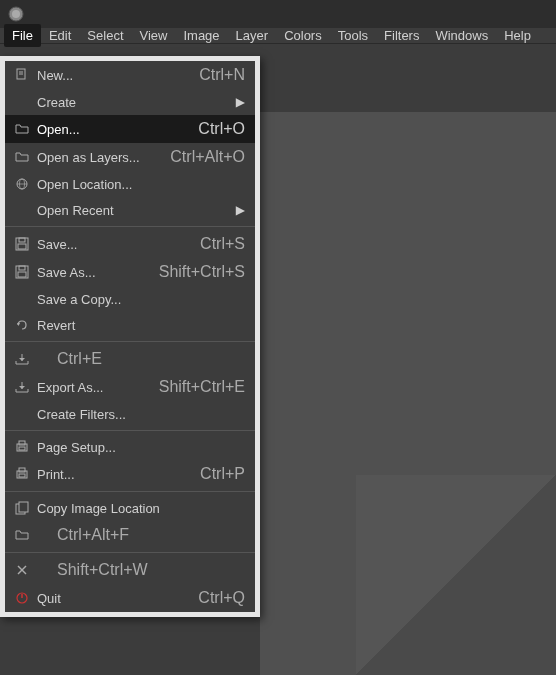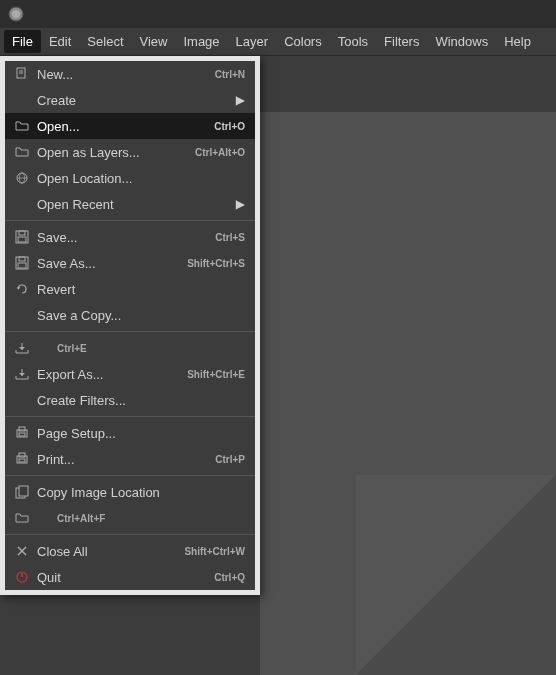--- a/index.html
+++ b/index.html
@@ -39,21 +39,21 @@
     }
 
     .title-bar-text {
       font-size: 12px;
       color: #cccccc;
     }
 
     
     .menu-bar {
       background-color: #3c3c3c;
-      height: 28px;
+      height: 16px;
       display: flex;
       align-items: center;
       padding: 0 4px;
       border-bottom: 1px solid #2a2a2a;
     }
 
     .menu-item {
       padding: 4px 8px;
       cursor: pointer;
       border-radius: 2px;
@@ -91,23 +91,22 @@
       background-color: #1a1a1a;
       color: white;
     }
 
     .menu-entry .entry-label {
       flex: 1;
     }
 
     .menu-entry .shortcut {
       color: #aaaaaa;
-      font-size: 10px;
+      font-size: 16px;
       margin-left: 20px;
-      font-weight: bold;
     }
 
     .menu-entry.highlighted .shortcut {
       color: #cccccc;
     }
 
     .menu-entry .arrow {
       margin-left: 4px;
       font-size: 12px;
     }
@@ -255,30 +254,30 @@
         <svg width="14" height="14" viewBox="0 0 14 14">
           <rect x="1" y="1" width="12" height="12" fill="none" stroke="#aaa" stroke-width="1"></rect>
           <rect x="4" y="1" width="6" height="4" fill="none" stroke="#aaa" stroke-width="1"></rect>
           <rect x="3" y="7" width="8" height="5" fill="none" stroke="#aaa" stroke-width="1"></rect>
         </svg>
       </span>
       <span class="entry-label">Save As...</span>
       <span class="shortcut">Shift+Ctrl+S</span>
     </div>
     <div class="menu-entry">
+      <span class="entry-label">Save a Copy...</span>
+    </div>
+    <div class="menu-entry">
       <span class="entry-icon" style="font-size: 10px; color: rgb(170, 170, 170);">
         <svg width="14" height="14" viewBox="0 0 14 14">
           <path d="M3,7 Q3,3 7,3 Q11,3 11,7 Q11,11 7,11" fill="none" stroke="#aaa" stroke-width="1.2"></path>
           <polygon points="2,5 5,5 3.5,8" fill="#aaa"></polygon>
         </svg>
       </span>
       <span class="entry-label">Revert</span>
-    </div>
-    <div class="menu-entry">
-      <span class="entry-label">Save a Copy...</span>
     </div>
     <div class="separator"></div>
     <div class="menu-entry">
       <span class="entry-icon" style="font-size: 10px; color: rgb(170, 170, 170);">
         <svg width="14" height="14" viewBox="0 0 14 14">
           <path d="M1,9 L1,12 L13,12 L13,9" fill="none" stroke="#aaa" stroke-width="1"></path>
           <line x1="7" y1="2" x2="7" y2="9" stroke="#aaa" stroke-width="1"></line>
           <polygon points="4,6 7,9 10,6" fill="#aaa"></polygon>
         </svg>
       </span>
@@ -339,21 +338,20 @@
       <span class="shortcut">Ctrl+Alt+F</span>
     </div>
     <div class="separator"></div>
     <div class="menu-entry">
       <span class="entry-icon" style="font-size: 10px; color: rgb(170, 170, 170);">
         <svg width="14" height="14" viewBox="0 0 14 14">
           <line x1="3" y1="3" x2="11" y2="11" stroke="#aaa" stroke-width="1.5"></line>
           <line x1="11" y1="3" x2="3" y2="11" stroke="#aaa" stroke-width="1.5"></line>
         </svg>
       </span>
-      <span class="entry-label">Close All</span>
       <span class="shortcut">Shift+Ctrl+W</span>
     </div>
     <div class="menu-entry">
       <span class="entry-icon" style="font-size: 10px; color: rgb(170, 170, 170);">
         <svg width="14" height="14" viewBox="0 0 14 14">
           <circle cx="7" cy="7" r="5" fill="none" stroke="#cc3333" stroke-width="1.2"></circle>
           <line x1="7" y1="3" x2="7" y2="7" stroke="#cc3333" stroke-width="1.5"></line>
         </svg>
       </span>
       <span class="entry-label">Quit</span>

